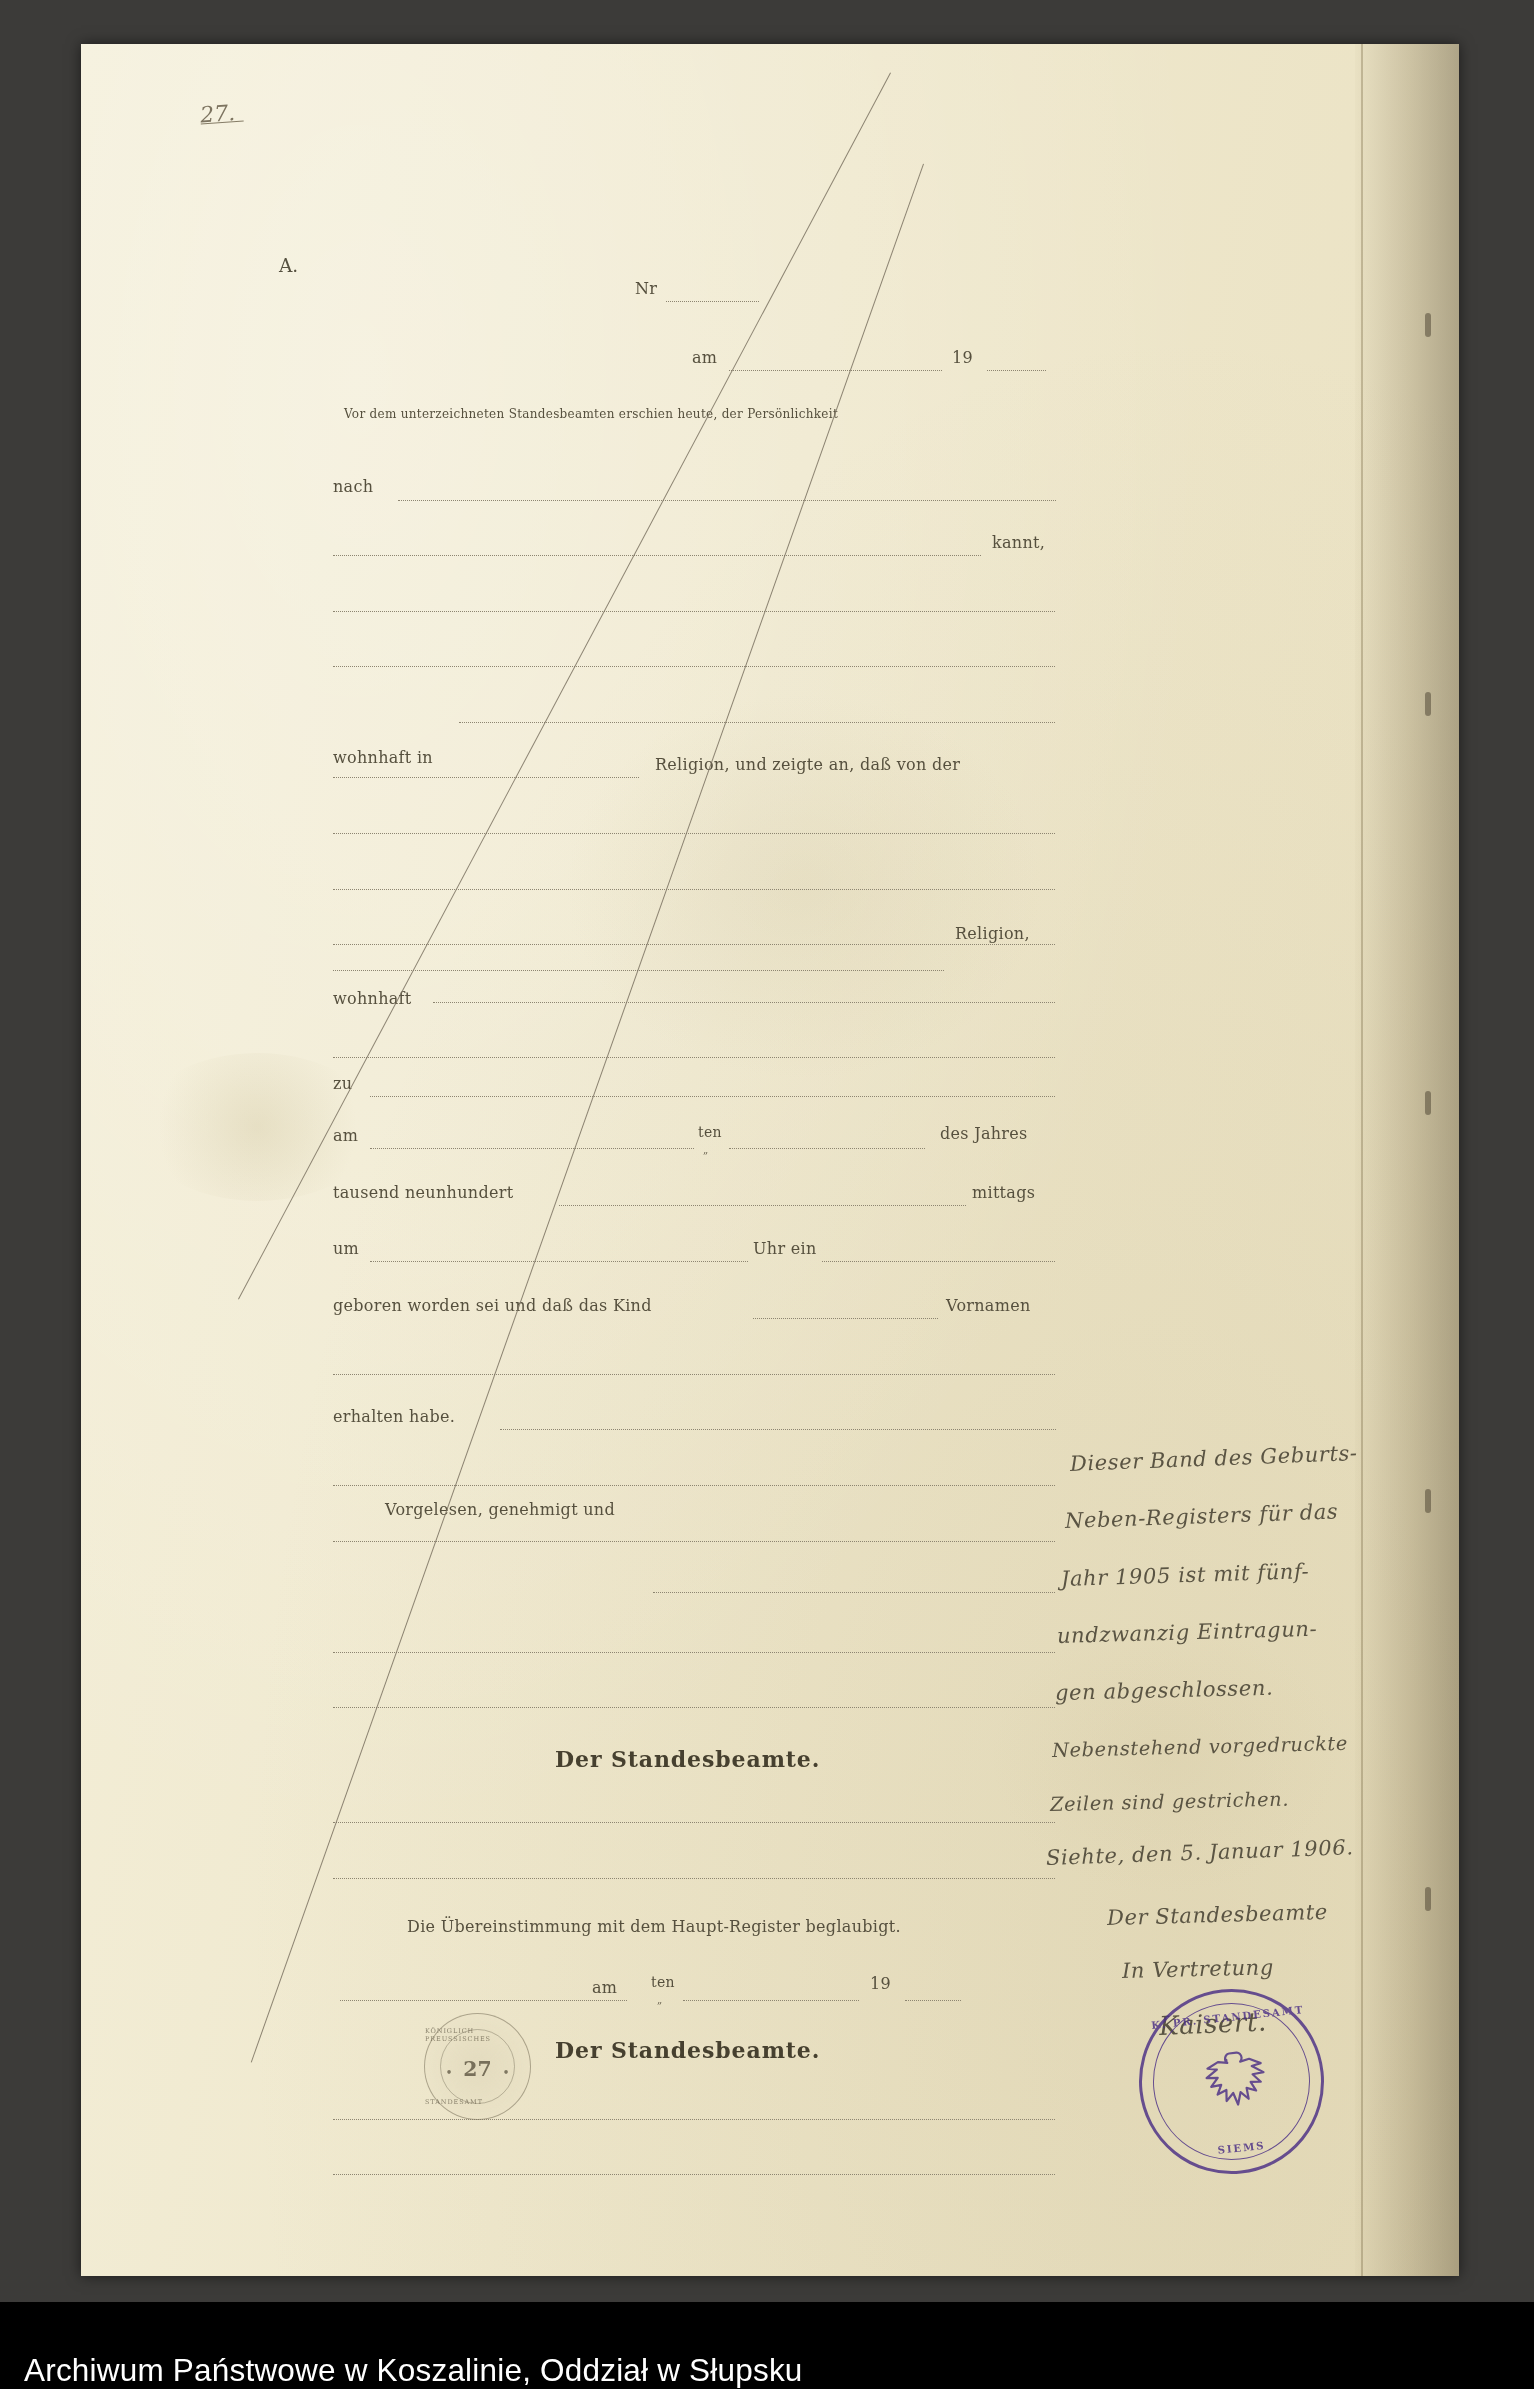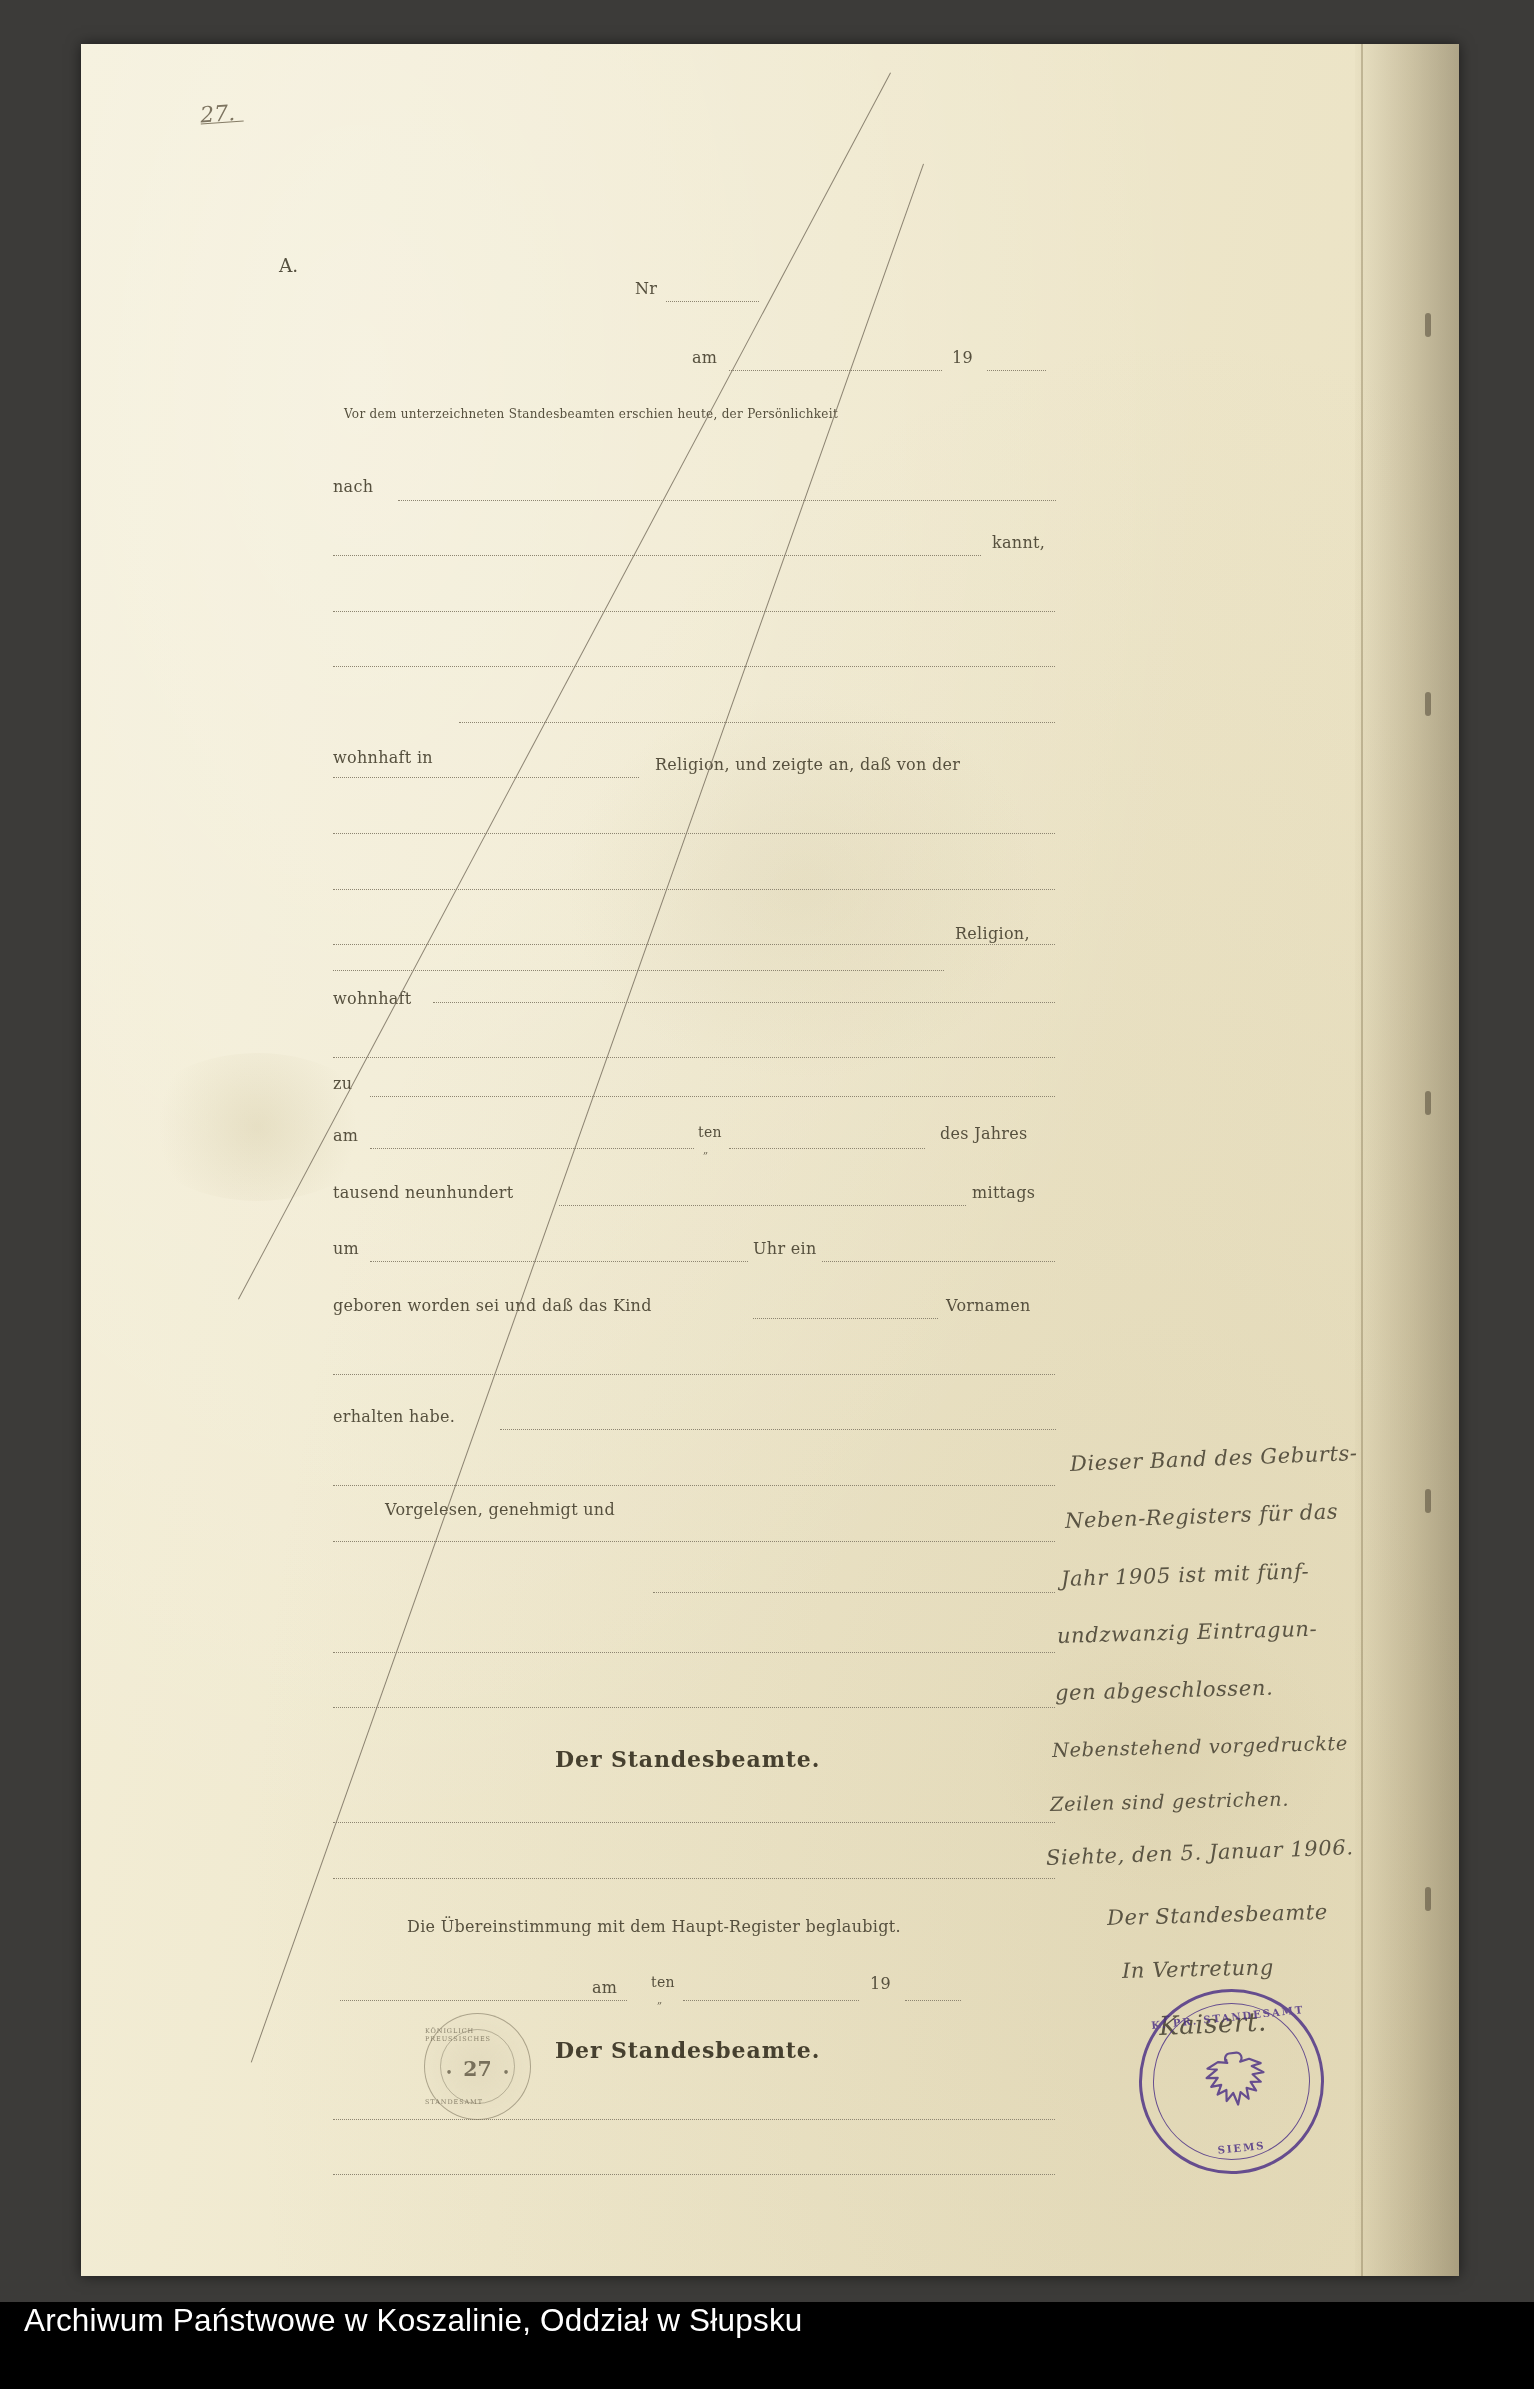--- a/index.html
+++ b/index.html
@@ -225,21 +225,21 @@
   
   #caption {
     position: absolute;
     left: 0; top: 2302px;
     width: 1535px; height: 87px;
     background: #000;
     color: #fff;
     font-family: "Liberation Sans", sans-serif;
     font-size: 31.5px;
     display: flex;
-    align-items: flex-start;
+    align-items: flex-end;
     padding-left: 24px;
     box-sizing: border-box;
     letter-spacing: 0.2px;
   }
 </style>
 </head>
 <body>
 
 <div id="scan">
 

